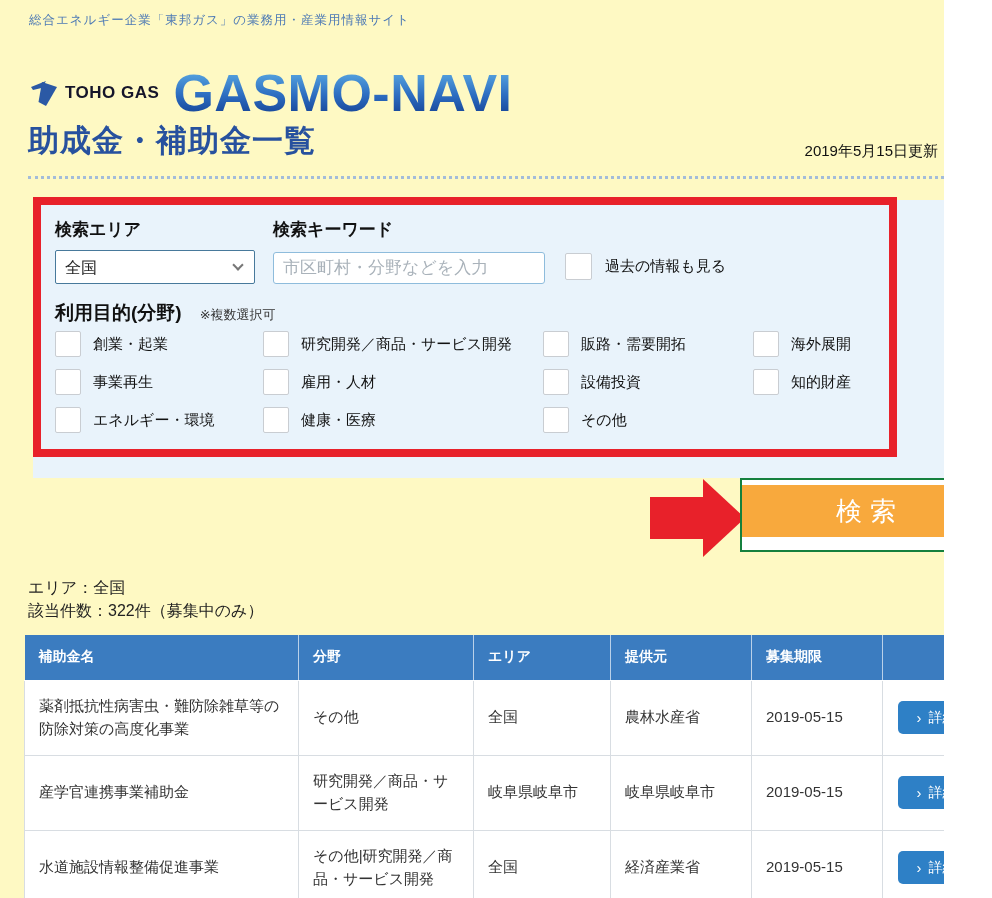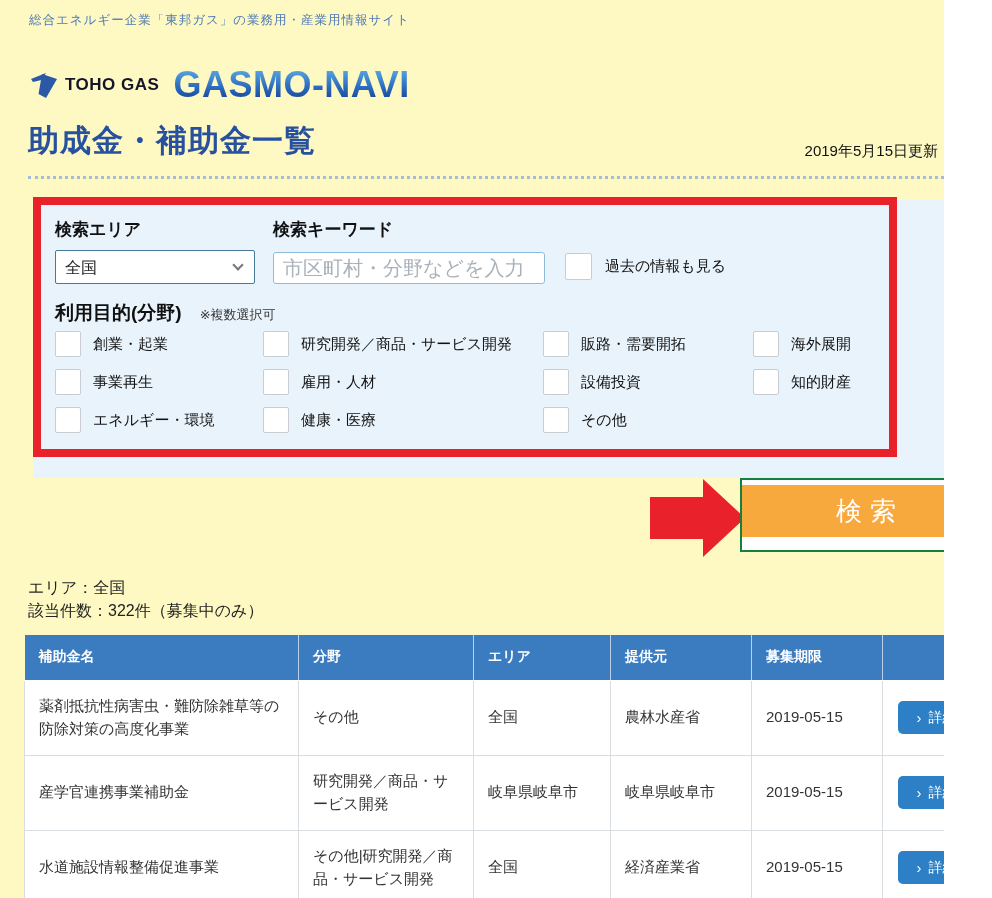--- a/index.html
+++ b/index.html
@@ -8,21 +8,21 @@
     position:relative; width:944px; height:898px; overflow:hidden;
     background:#fef9c3; font-family:"Liberation Sans","DejaVu Sans",sans-serif; color:#222;
   }
 
   
   .tagline { position:absolute; left:29px; top:12px; font-size:12.5px; letter-spacing:1px; color:#4d7ab5; }
   .logo-row { position:absolute; left:29px; top:33px; display:flex; align-items:center; cursor:pointer;margin-top:34px; }
   .toho-mark { width:30px; height:30px; margin-right:6px; }
   .toho-text { font-size:17px; font-weight:bold; color:#15152a; letter-spacing:0.5px; margin-right:14px; }
   .site-name {
-    font-size:36px; font-weight:800; letter-spacing:0.5px; line-height:1;
+    font-size:52px; font-weight:800; letter-spacing:0.5px; line-height:1;
     background:linear-gradient(180deg,#5fb0e6 0%, #2c6cc0 55%, #123d8f 100%);
     -webkit-background-clip:text; background-clip:text; color:transparent;
   }
 
   
   .page-title { position:absolute; left:28px; top:120px; font-size:31px; font-weight:bold; color:#27519e; letter-spacing:1px; }
   .updated { position:absolute; right:6px; top:142px; font-size:15px; color:#111; }
   .dotted-sep { position:absolute; left:28px; top:176px; width:958px; border-top:3px dotted #a3bcd9; }
 
   
@@ -34,21 +34,21 @@
   .area-select {
     width:100%; height:100%; appearance:none; -webkit-appearance:none;
     border:1px solid #47799b; border-radius:2px; background:#fff;
     font-family:inherit; font-size:16px; color:#222; padding:0 28px 0 9px;
   }
   .select-chevron { position:absolute; right:13px; top:11px; width:8px; height:8px;
     border-right:2px solid #777; border-bottom:2px solid #777; transform:rotate(45deg); pointer-events:none; }
   .kw-input {
     position:absolute; left:240px; top:52px; width:272px; height:32px;
     border:1px solid #8ebcdc; border-radius:3px; background:#fff;
-    font-family:inherit; font-size:20px; color:#222; padding:0 9px;
+    font-family:inherit; font-size:17px; color:#222; padding:0 9px;
   }
   .kw-input::placeholder { color:#a9b2ba; }
   .cb { appearance:none; -webkit-appearance:none; width:27px; height:27px; flex:0 0 27px;
     background:#fff; border:1px solid #c9cdd2; border-radius:2px; cursor:pointer; }
   .past-wrap { position:absolute; left:532px; top:53px; display:flex; align-items:center; gap:13px; font-size:15px; color:#111; }
 
   .purpose-row { position:absolute; left:22px; top:100px; display:flex; align-items:baseline; gap:18px; }
   .purpose-label { font-size:19px; font-weight:bold; color:#111; }
   .purpose-note { font-size:13px; color:#333; }
 

